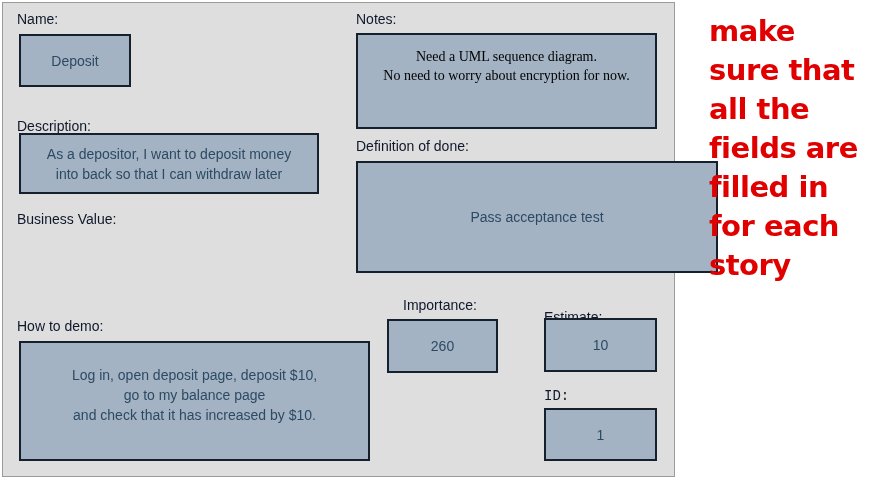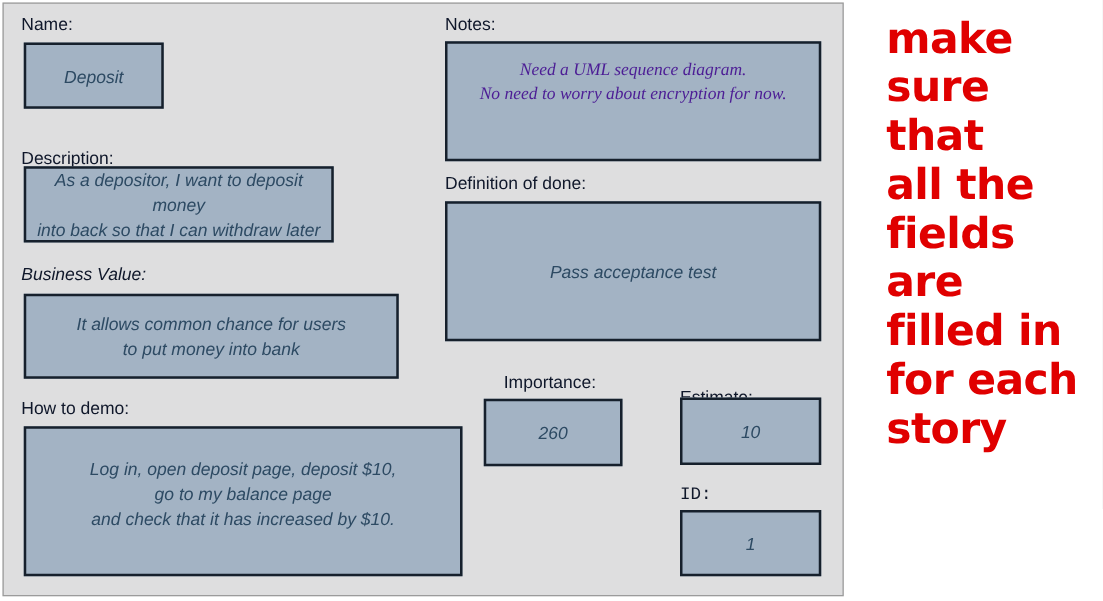--- a/index.html
+++ b/index.html
@@ -43,80 +43,79 @@
     box-sizing: border-box;
     display: flex;
     align-items: center;
     justify-content: center;
     text-align: center;
     color: #2d4a63;
     font-size: 14px;
     line-height: 20px;
     font-family: "Liberation Sans", sans-serif;
     padding: 0 6px;
-    font-style: italic;
   }
 
   .field-box .value {
     display: block;
     width: 100%;
     white-space: pre-line;
   }
 
   
   #notes-box {
-    color: #4c1d95;
+    color: #000000;
     font-family: "Liberation Serif", serif;
     font-size: 14px;
     line-height: 19px;
     align-items: flex-start;
   }
   #notes-box .value {
     padding-top: 12px;
   }
 
   
   #label-name          { left: 14px;  top: 9px; }
   #name-box            { left: 16px;  top: 31px;  width: 112px; height: 53px; }
 
   #label-description   { left: 14px;  top: 103px; margin-top: 13px; }
-  #description-box     { left: 16px;  top: 130px; width: 248px; height: 61px; }
+  #description-box     { left: 16px;  top: 130px; width: 300px; height: 61px; }
 
-  #label-business-value{ left: 14px;  top: 209px; font-style: italic; }
+  #label-business-value{ left: 14px;  top: 209px; }
   #business-value-box  { left: 16px;  top: 232px; width: 300px; height: 68px; }
 
   #label-how-to-demo   { left: 14px;  top: 316px; }
   #how-to-demo-box     { left: 16px;  top: 338px; width: 351px; height: 120px; }
   #how-to-demo-box .value { transform: translateY(-6px); }
 
   #label-notes         { left: 353px; top: 9px; }
   #notes-box           { left: 353px; top: 30px;  width: 301px; height: 96px; }
 
   #label-definition    { left: 353px; top: 136px; }
-  #definition-box      { left: 353px; top: 158px; width: 301px; height: 112px; }
+  #definition-box      { left: 353px; top: 158px; width: 362px; height: 112px; }
 
   #label-importance    { left: 400px; top: 295px; }
   #importance-box      { left: 384px; top: 316px; width: 111px; height: 54px; }
 
   #label-estimate      { left: 541px; top: 295px; margin-top: 12px; }
   #estimate-box        { left: 541px; top: 315px; width: 113px; height: 54px; align-items: center; }
 
   #label-id            { left: 541px; top: 386px; font-family: Liberation Mono, monospace; }
   #id-box              { left: 541px; top: 405px; width: 113px; height: 53px; }
 
   
   #annotation {
     position: absolute;
     left: 709px;
     top: 12px;
     width: 168px;
     color: #e00000;
     font-family: "DejaVu Sans", sans-serif;
     font-weight: bold;
-    font-size: 34px;
+    font-size: 29px;
     line-height: 39px;
     letter-spacing: -0.5px;
     white-space: pre-line;
   }
 </style>
 </head>
 <body>
 
 <div id="story-card">
 
@@ -125,24 +124,20 @@
     <span class="value">Deposit</span>
   </div>
 
   <div class="field-label" id="label-description">Description:</div>
   <div class="field-box" id="description-box">
     <span class="value">As a depositor, I want to deposit money
 into back so that I can withdraw later</span>
   </div>
 
   <div class="field-label" id="label-business-value">Business Value:</div>
-  <div class="field-box" id="business-value-box">
-    <span class="value">It allows common chance for users
-to put money into bank</span>
-  </div>
 
   <div class="field-label" id="label-how-to-demo">How to demo:</div>
   <div class="field-box" id="how-to-demo-box">
     <span class="value">Log in, open deposit page, deposit $10,
 go to my balance page
 and check that it has increased by $10.</span>
   </div>
 
   <div class="field-label" id="label-notes">Notes:</div>
   <div class="field-box" id="notes-box">

